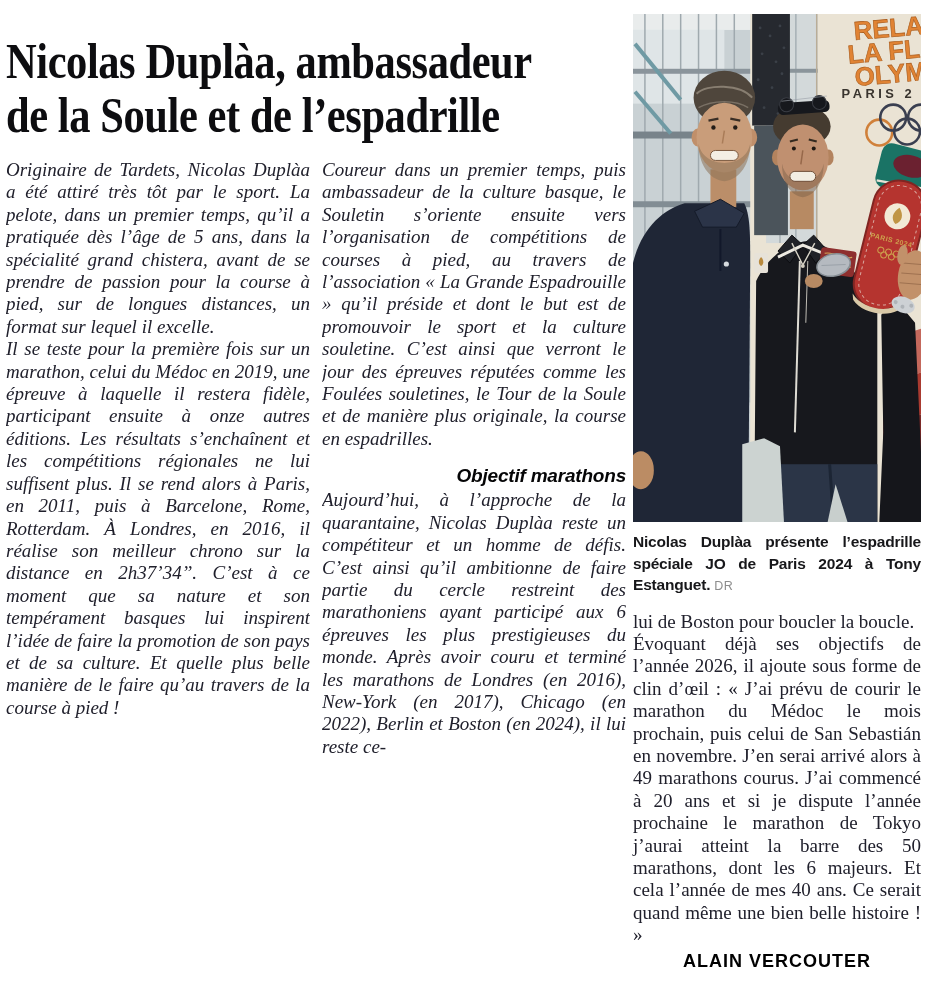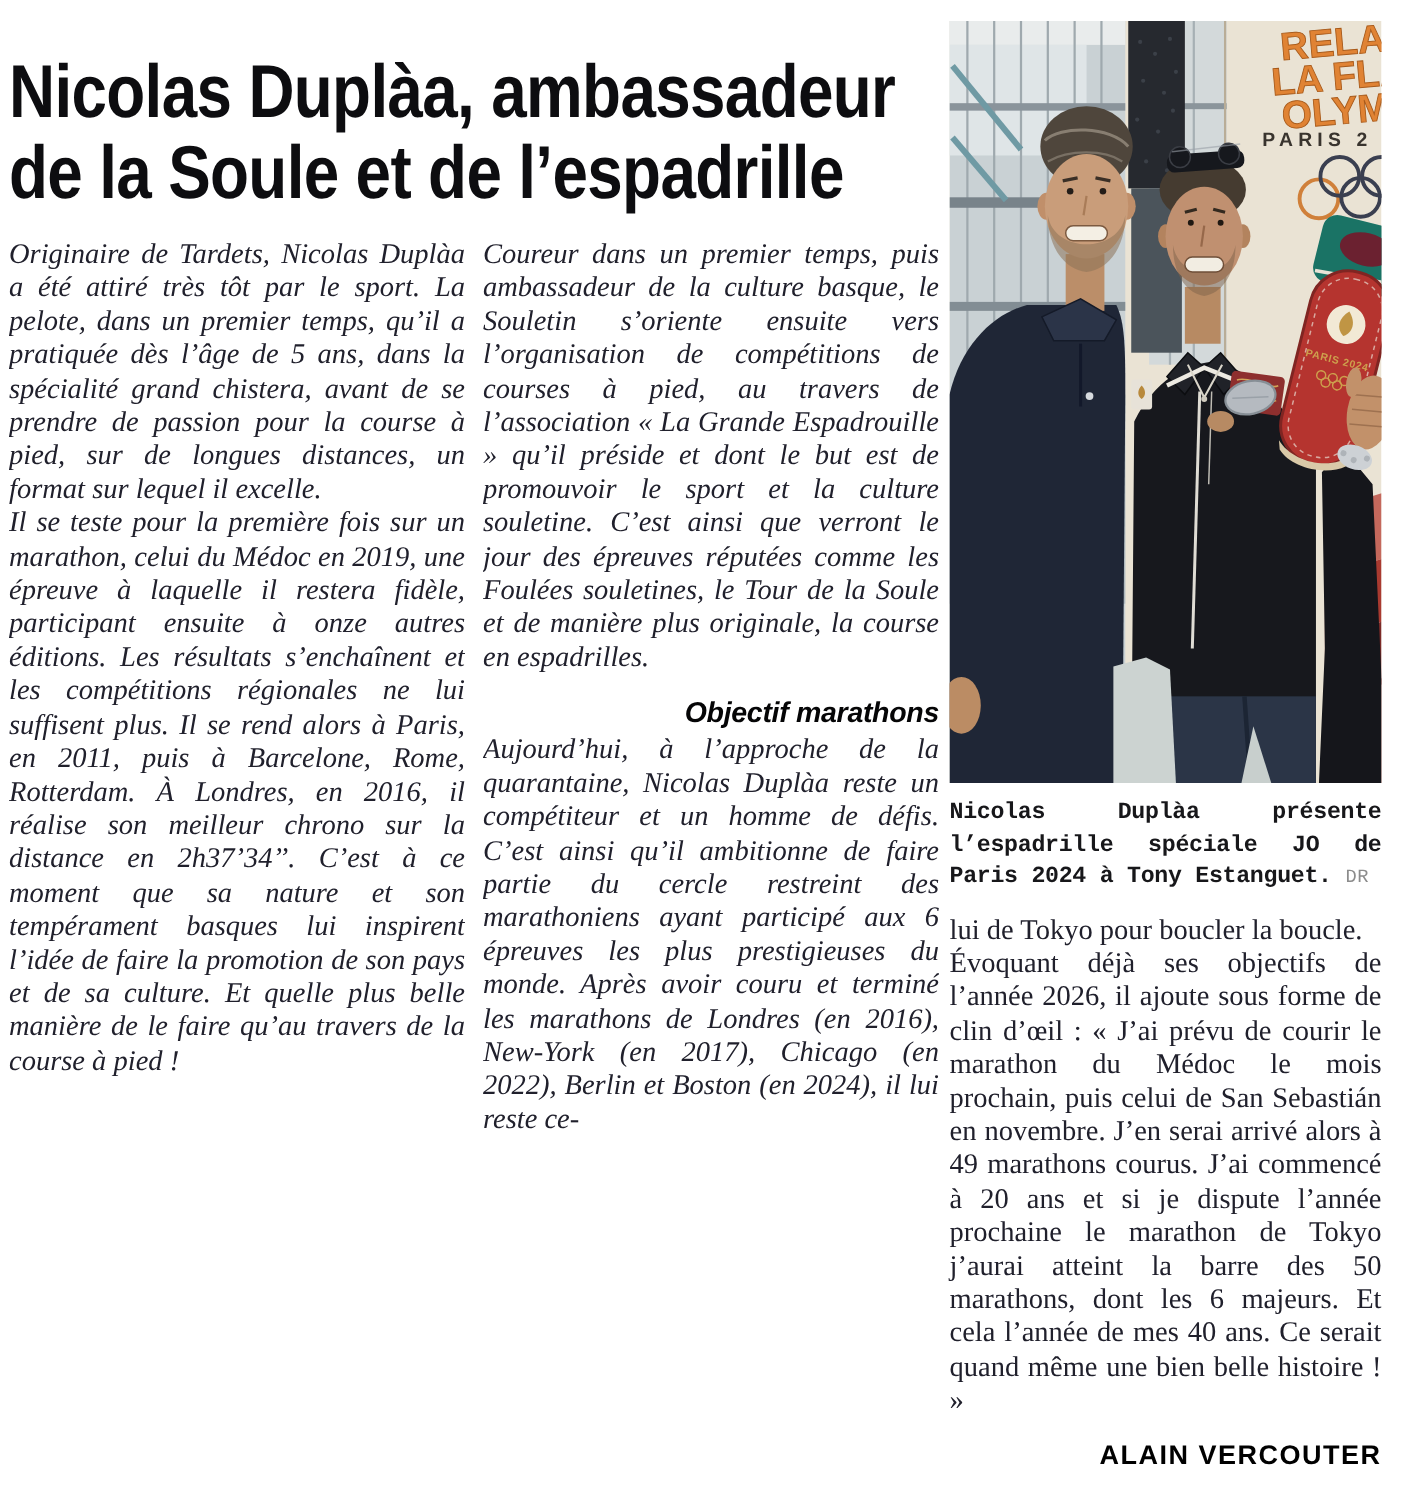--- a/index.html
+++ b/index.html
@@ -2,48 +2,48 @@
 <html><head>
 <meta charset="utf-8">
 <style>
   html,body{margin:0;padding:0;}
   body{
     width:935px;height:1003px;position:relative;background:#ffffff;
     font-family:"Liberation Serif", serif;color:#20202c;overflow:hidden;
   }
   .headline{
     position:absolute;left:6px;top:14px;width:626px;
-    font-family:Liberation Sans, sans-serif;font-weight:700;
+    font-family:Liberation Serif, serif;font-weight:700;
     font-size:50px;line-height:54px;color:#0d0d10;letter-spacing:-0.5px;margin-top:20px;
   }
   .headline .tline{transform:scaleX(0.85);transform-origin:left center;white-space:nowrap;}
   .col{
     position:absolute;top:159px;width:304px;height:858px;overflow:hidden;
     font-size:19px;line-height:22.4px;text-align:justify;font-style:italic;
   }
   .col-1{left:6px;}
   .col-2{left:322px;}
   .col p{margin:0;}
   .intertitle{
     font-family:"Liberation Sans", sans-serif;font-weight:700;font-size:19px;
     line-height:21px;color:#050506;margin:15px 0 3px 0;text-align:right;letter-spacing:-0.2px;
   }
   .rail{position:absolute;left:633px;top:14px;width:288px;}
   .photo-fig{margin:0;padding:0;}
   .photo-svg{display:block;width:288px;height:508px;}
   .caption{
-    margin-top:9px;font-family:Liberation Mono, monospace;font-weight:700;
+    margin-top:9px;font-family:Liberation Sans, sans-serif;font-weight:700;
     font-size:15.5px;line-height:21.5px;color:#17171a;text-align:justify;letter-spacing:-0.2px;
   }
   .credit{font-weight:400;color:#8c8c8c;font-size:12.5px;letter-spacing:0.4px;}
   .rail-body{margin-top:13px;font-size:19px;line-height:22.4px;text-align:justify;}
   .rail-body p{margin:0;}
   .byline{
     font-family:"Liberation Sans", sans-serif;font-weight:700;font-size:18px;
-    letter-spacing:1px;color:#000;margin-top:13px;text-align:right;
+    letter-spacing:1px;color:#000;margin-top:3px;text-align:center;
   }
   svg text{font-family:"Liberation Sans", sans-serif;}
 </style>
 </head>
 <body>
 
 <h1 class="headline">
   <div class="tline">Nicolas Duplàa, ambassadeur</div>
   <div class="tline">de la Soule et de l’espadrille</div>
 </h1>
@@ -241,17 +241,17 @@
       <polygon points="110,510 110,432 132,426 148,434 152,510" fill="#ccd3d1"></polygon>
       <polygon points="196,510 204,472 216,510" fill="#c8cfcd"></polygon>
     </svg>
     <figcaption class="caption">
       <span>Nicolas Duplàa présente l’espadrille spéciale JO de Paris 2024 à Tony Estanguet.</span>
       <span class="credit">DR</span>
     </figcaption>
   </figure>
 
   <div class="rail-body">
-    <p>lui de Tokyo pour boucler la boucle.</p>
+    <p>lui de Boston pour boucler la boucle.</p>
     <p>Évoquant déjà ses objectifs de l’année 2026, il ajoute sous forme de clin d’œil : « J’ai prévu de courir le marathon du Médoc le mois prochain, puis celui de San Sebastián en novembre. J’en serai arrivé alors à 49 marathons courus. J’ai commencé à 20 ans et si je dispute l’année prochaine le marathon de Tokyo j’aurai atteint la barre des 50 marathons, dont les 6 majeurs. Et cela l’année de mes 40 ans. Ce serait quand même une bien belle histoire ! »</p>
     <div class="byline">ALAIN VERCOUTER</div>
   </div>
 </div>
 
 </body></html>

